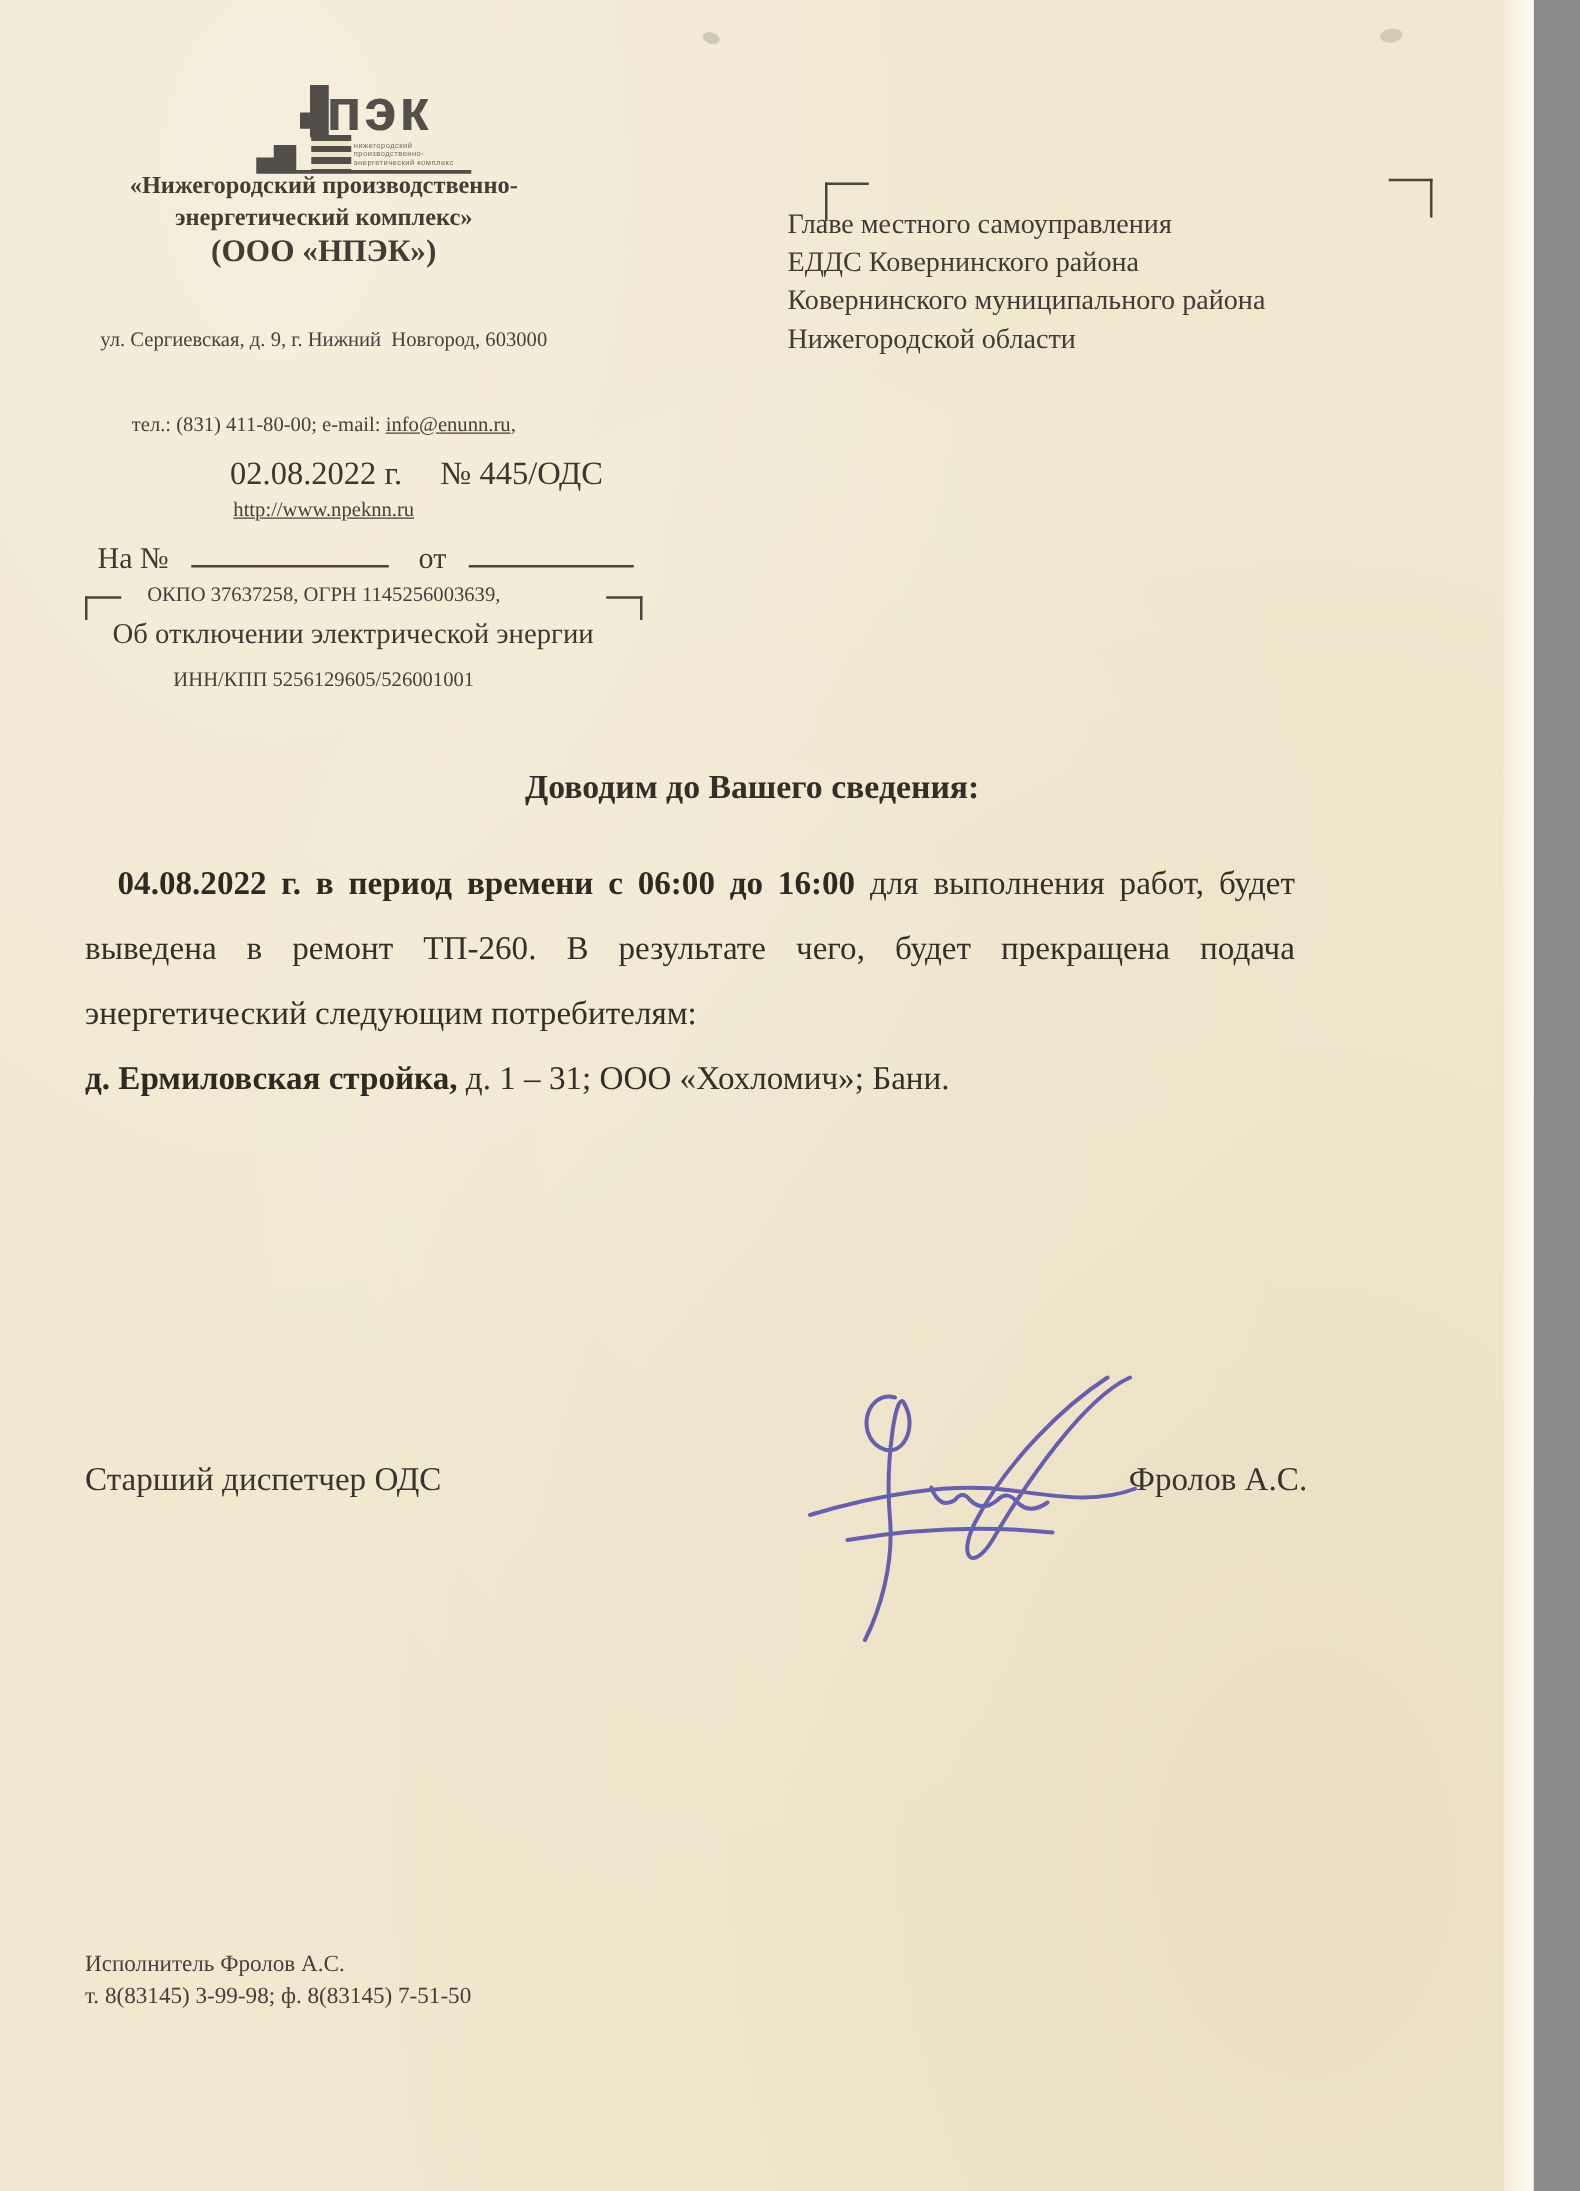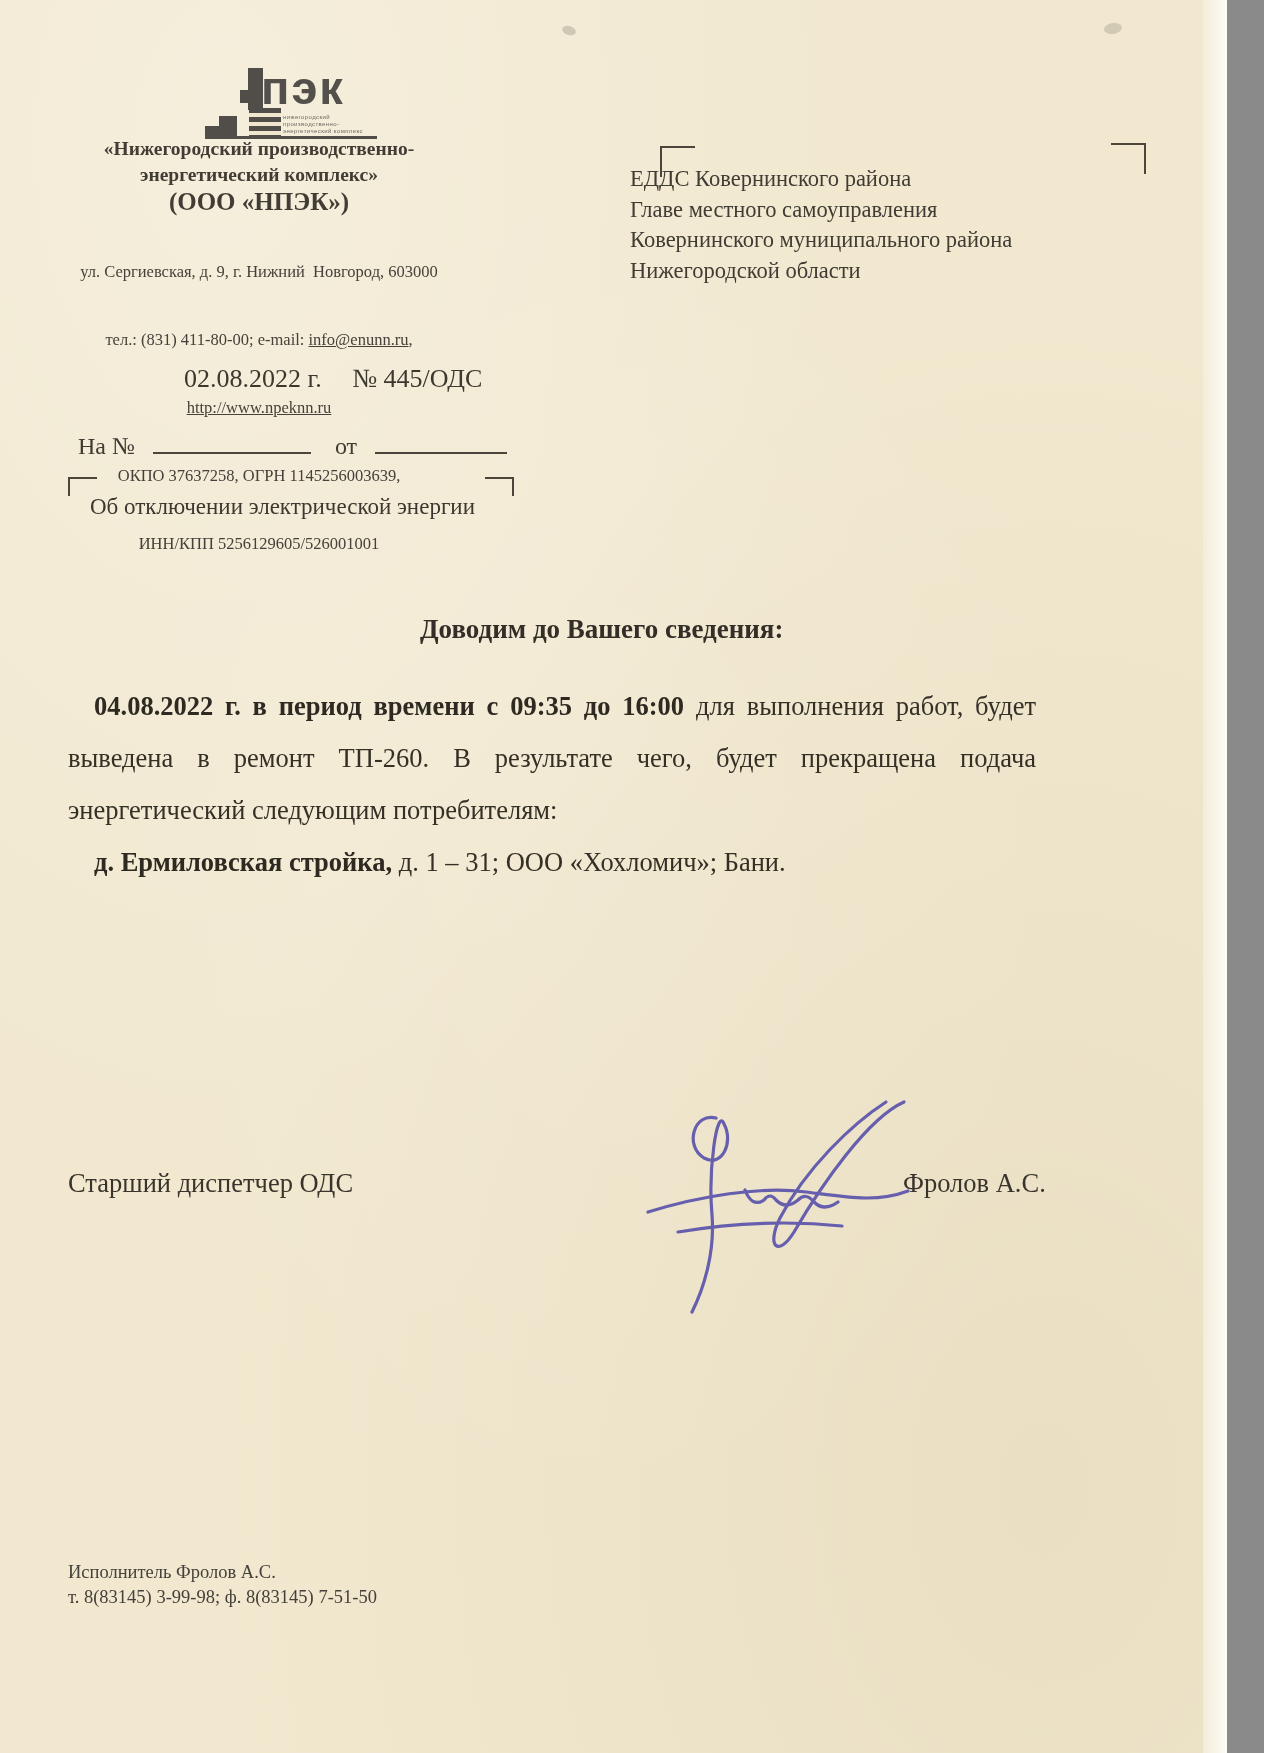--- a/index.html
+++ b/index.html
@@ -65,21 +65,21 @@
 
   .subject{left:90px;top:494px;font-size:23px;color:#3c382f;}
   .salutation{left:420px;top:614px;font-size:27px;font-weight:700;color:#332f28;}
 
   
   .bodytext{left:68px;top:680px;width:968px;font-size:26.5px;color:#343026;}
   .bl{line-height:52px;height:52px;}
   .just{text-align:justify;text-align-last:justify;}
   .indent{text-indent:26px;}
   .bl b{font-weight:700;color:#2e2a22;}
-  .consumers{margin-left:26px;}
+  .consumers{}
 
   
   .sig-title{left:68px;top:1168px;font-size:26.5px;color:#39352c;}
   .sig-name{left:903px;top:1168px;font-size:26.5px;color:#39352c;}
   .overlay{left:0;top:0;width:1264px;height:1753px;pointer-events:none;}
 
   
   .footer{left:68px;top:1560px;font-size:18.5px;line-height:25px;color:#45413a;}
 </style>
 </head>
@@ -112,22 +112,22 @@
     <div class="lh-small pre">ул. Сергиевская, д. 9, г. Нижний  Новгород, 603000</div>
     <div class="lh-small"><span>тел.: (831) 411-80-00; e-mail: </span><span class="u">info@enunn.ru</span><span>,</span></div>
     <div class="lh-small u">http://www.npeknn.ru</div>
     <div class="lh-small">ОКПО 37637258, ОГРН 1145256003639,</div>
     <div class="lh-small">ИНН/КПП 5256129605/526001001</div>
   </div>
 
   <div class="abs bracket br-tl-rec"></div>
   <div class="abs bracket br-tr-rec"></div>
   <div class="abs recipient">
+    <div>Главе местного самоуправления</div>
     <div>ЕДДС Ковернинского района</div>
-    <div>Главе местного самоуправления</div>
     <div>Ковернинского муниципального района</div>
     <div>Нижегородской области</div>
   </div>
 
   <div class="abs refline">
     <span>02.08.2022 г.</span>
     <span class="num">№ 445/ОДС</span>
   </div>
 
   <div class="abs replyline">
@@ -137,21 +137,21 @@
     <span class="blank blank2"></span>
   </div>
 
   <div class="abs bracket br-bl-sub"></div>
   <div class="abs bracket br-br-sub"></div>
   <div class="abs subject">Об отключении электрической энергии</div>
 
   <div class="abs salutation">Доводим до Вашего сведения:</div>
 
   <div class="abs bodytext">
-    <div class="bl just indent"><b>04.08.2022 г. в период времени с 09:35 до 16:00</b> <span>для выполнения работ, будет</span></div>
+    <div class="bl just indent"><b>04.08.2022 г. в период времени с 06:00 до 16:00</b> <span>для выполнения работ, будет</span></div>
     <div class="bl just">выведена в ремонт ТП-260. В результате чего, будет прекращена подача</div>
     <div class="bl">энергетический следующим потребителям:</div>
     <div class="bl consumers"><b>д. Ермиловская стройка,</b> <span>д. 1 – 31; ООО «Хохломич»; Бани.</span></div>
   </div>
 
   <div class="abs sig-title">Старший диспетчер ОДС</div>
   <div class="abs sig-name">Фролов А.С.</div>
 
   <svg class="abs overlay" viewBox="0 0 1264 1753">
     <g stroke="#5a54ab" stroke-width="3.2" fill="none" stroke-linecap="round" opacity="0.92">

